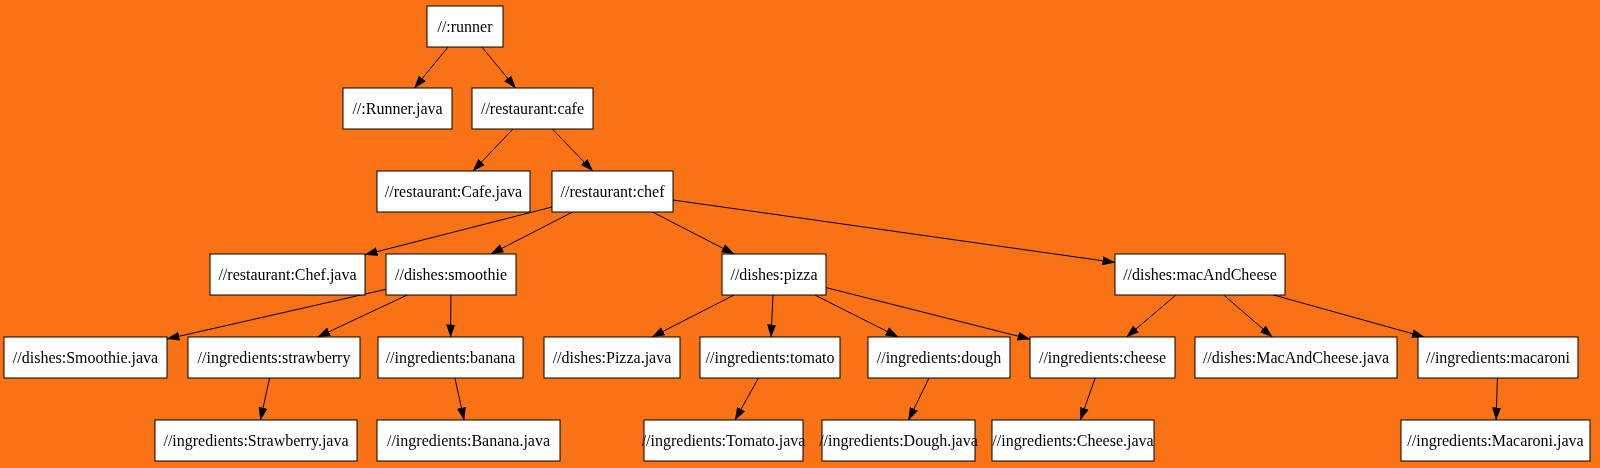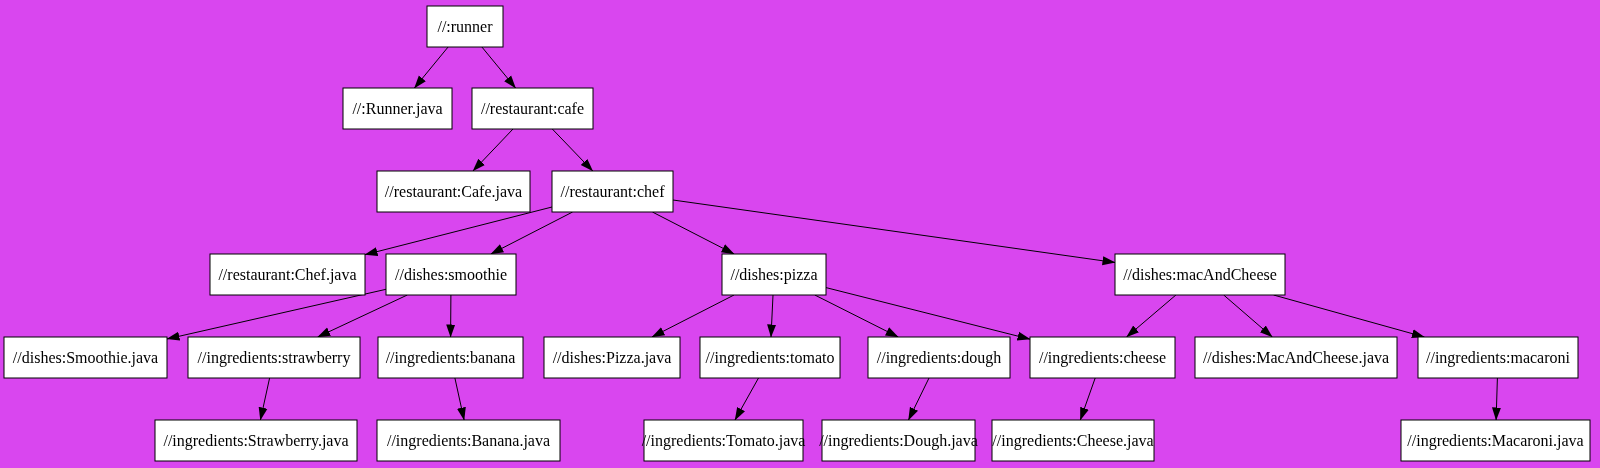--- a/index.html
+++ b/index.html
@@ -4,21 +4,21 @@
 <style>
   html, body {
     margin: 0;
     padding: 0;
     background: #ffffff;
   }
   #canvas {
     position: relative;
     width: 1600px;
     height: 468px;
-    background: #d946ef;
+    background: #f97316;
     overflow: hidden;
   }
   svg {
     display: block;
     font-family: "Liberation Serif", "DejaVu Serif", serif;
   }
   .node-box {
     fill: #ffffff;
     stroke: #000000;
     stroke-width: 1;

